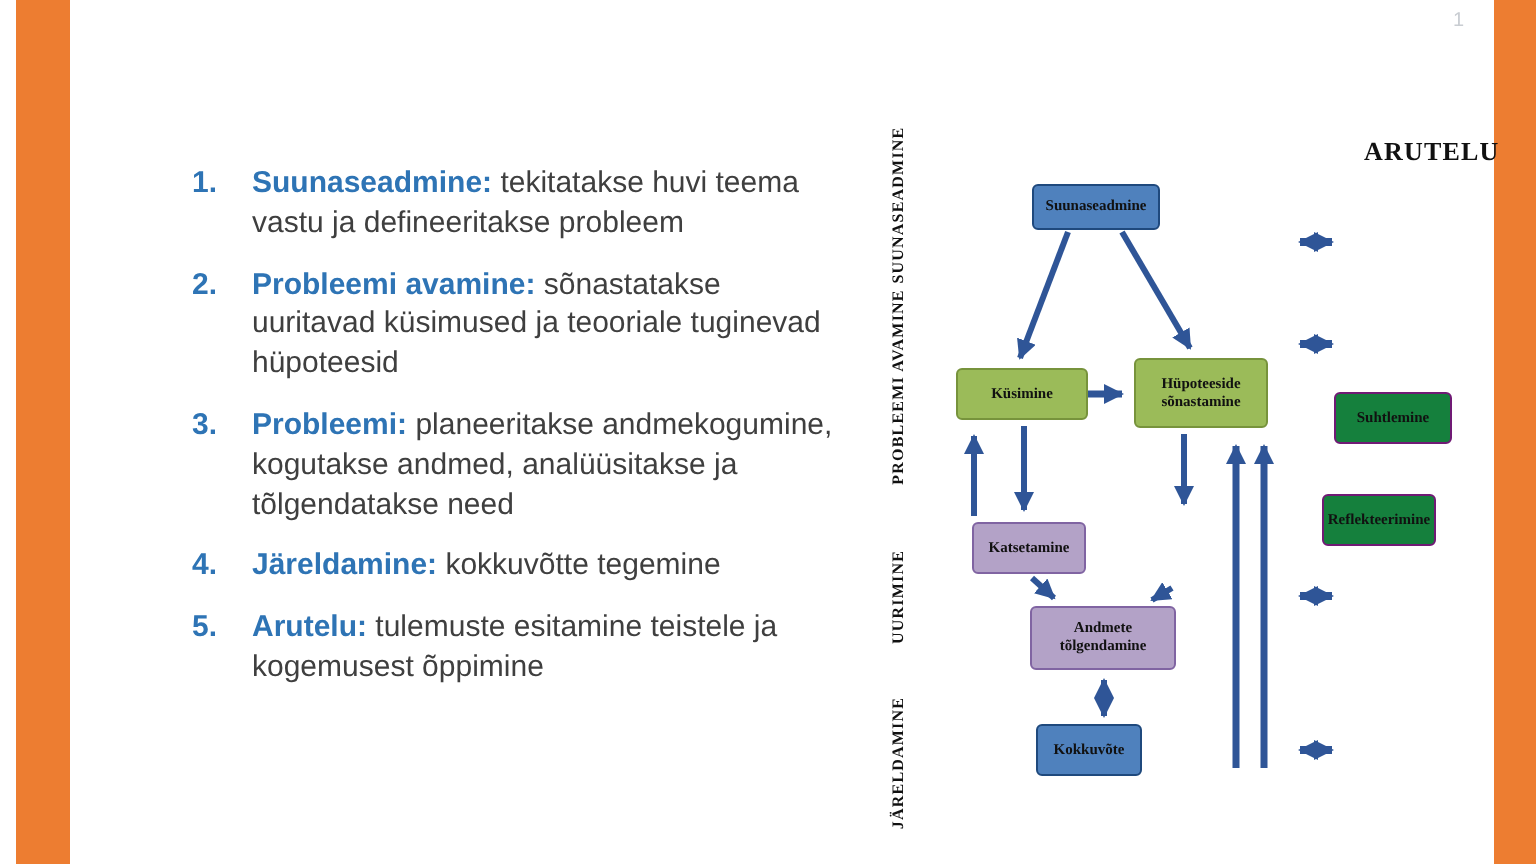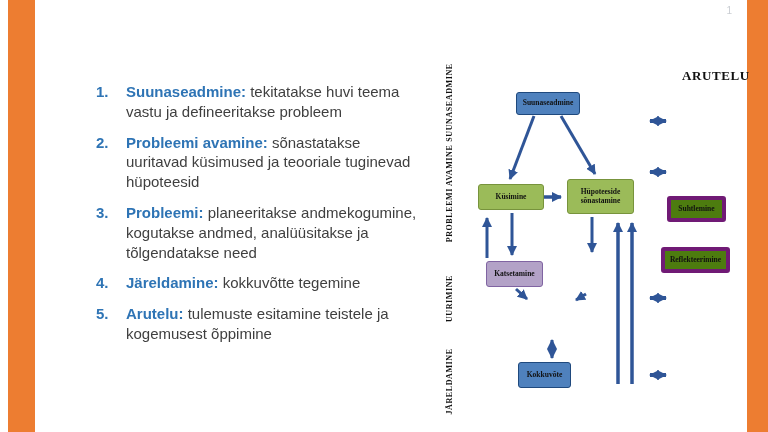--- a/index.html
+++ b/index.html
@@ -15,21 +15,21 @@
   .num{width:30px;flex:0 0 30px;color:#2E74B5;font-weight:bold;}
   .lt{margin:0;width:300px;color:#3F3F3F;}
   .lead{color:#2E74B5;font-weight:bold;margin-top:36px;}
   .arrows{position:absolute;left:0;top:0;pointer-events:none;}
   .dbox{position:absolute;border-radius:3px;display:flex;align-items:center;justify-content:center;
         text-align:center;font-family:"Liberation Serif",serif;font-weight:bold;font-size:7.5px;
         line-height:1.15;color:#111;padding:1px;box-sizing:border-box;}
   .c-blue{background:#4F81BD;border:1px solid #1F497D;}
   .c-green{background:#9BBB59;border:1px solid #77933C;}
   .c-purple{background:#B3A2C7;border:1px solid #8064A2;}
-  .c-orange{background:#4d7c0f;border:4px solid #701a75;}
+  .c-orange{background:#15803d;border:1px solid #701a75;}
   .side-label{position:absolute;transform:rotate(-90deg);text-align:center;
         font-family:"Liberation Serif",serif;font-weight:bold;font-size:8px;letter-spacing:.6px;color:#111;}
   .top-label{position:absolute;left:682px;top:68px;font-family:"Liberation Serif",serif;
         font-weight:bold;font-size:13px;letter-spacing:.6px;color:#111;}
 </style>
 </head>
 <body>
 
 <div class="slide">
 
@@ -89,17 +89,18 @@
   <div class="side-label" style="left:404px;top:98px;width:90px;">SUUNASEADMINE</div>
   <div class="side-label" style="left:394px;top:189px;width:110px;">PROBLEEMI AVAMINE</div>
   <div class="side-label" style="left:414px;top:294px;width:70px;">UURIMINE</div>
   <div class="side-label" style="left:404px;top:377px;width:90px;">JÄRELDAMINE</div>
   <div class="top-label">ARUTELU</div>
 
   <div class="dbox c-blue" style="left:516px;top:92px;width:64px;height:23px;">Suunaseadmine</div>
   <div class="dbox c-green" style="left:478px;top:184px;width:66px;height:26px;">Küsimine</div>
   <div class="dbox c-green" style="left:567px;top:179px;width:67px;height:35px;">Hüpoteeside sõnastamine</div>
   <div class="dbox c-purple" style="left:486px;top:261px;width:57px;height:26px;">Katsetamine</div>
+  <div class="dbox c-purple" style="left:515px;top:303px;width:73px;height:32px;">Andmete tõlgendamine</div>
   <div class="dbox c-blue" style="left:518px;top:362px;width:53px;height:26px;">Kokkuvõte</div>
   <div class="dbox c-orange" style="left:667px;top:196px;width:59px;height:26px;">Suhtlemine</div>
-  <div class="dbox c-orange" style="left:661px;top:247px;width:69px;height:26px;">Reflekteerimine</div>
+  <div class="dbox c-orange" style="left:661px;top:247px;width:57px;height:26px;">Reflekteerimine</div>
 
 </div>
 
 </body></html>

